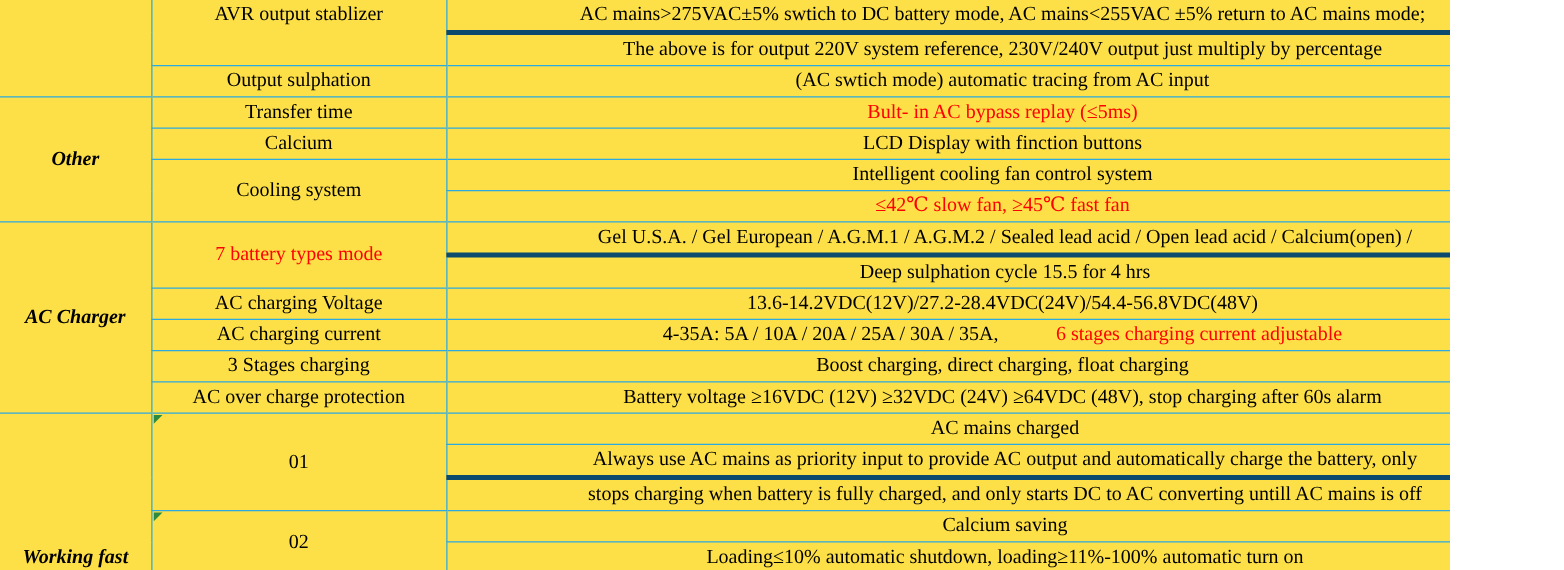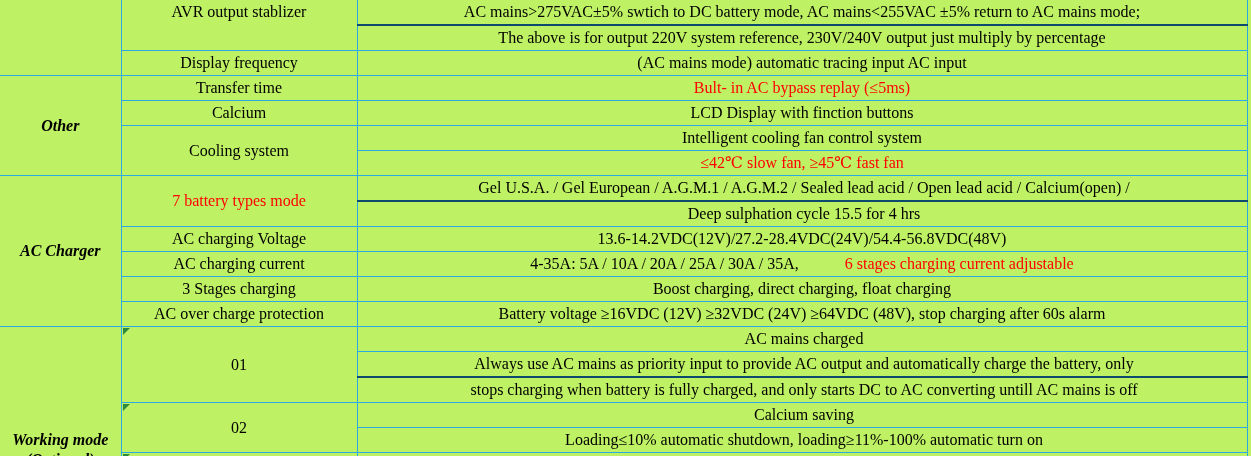--- a/index.html
+++ b/index.html
@@ -1,26 +1,26 @@
 <!DOCTYPE html>
 <html><head>
 <meta charset="utf-8">
 <style>
   html,body{margin:0;padding:0;background:#fff;}
-  #screen{position:relative;width:1251px;height:456px;background:#bef264;overflow:hidden;
+  #screen{position:relative;width:1160px;height:456px;background:#fde047;overflow:hidden;
           font-family:"Liberation Serif","DejaVu Serif",serif;}
   table{border-collapse:collapse;table-layout:fixed;width:1247px;}
   tr{height:24px;}
   td{height:24px;padding:0;margin:0;text-align:center;vertical-align:middle;
      font-size:16px;line-height:20px;color:#000;overflow:hidden;white-space:nowrap;}
   .vl{border-left:1px solid #2ba9e2;}
   .vr{border-right:1px solid #2ba9e2;}
   .bb{border-bottom:1px solid #2ba9e2;}
   .bb2{border-bottom:2px solid #2ba9e2;}
-  .bg{border-bottom:2px solid #0c4a6e;margin-top:36px;}
+  .bg{border-bottom:4px solid #0c4a6e;margin-top:36px;}
   .cat{font-weight:bold;font-style:italic;}
   .red{color:#ff0000;margin-left:42px;}
   .al{text-align:center;padding-left:4px;}
   .top{vertical-align:top;padding-top:2px;}
   .bot{vertical-align:bottom;padding-bottom:8px;}
   .rel{position:relative;}
   .tri{position:absolute;top:1px;left:1px;width:0;height:0;
        border-top:7px solid #2e8b3d;border-right:7px solid transparent;}
 </style>
 </head>
@@ -44,24 +44,24 @@
         <span>AC mains&gt;275VAC±5% swtich to DC battery mode, AC mains&lt;255VAC ±5% return to AC mains mode;</span>
       </td>
     </tr>
     <tr>
       <td class="vl vr bb">
         <span>The above is for output 220V system reference, 230V/240V output just multiply by percentage</span>
       </td>
     </tr>
     <tr>
       <td class="vl bb">
-        <span>Display frequency</span>
+        <span>Output sulphation</span>
       </td>
       <td class="vl vr bb">
-        <span>(AC mains mode) automatic tracing input AC input</span>
+        <span>(AC swtich mode) automatic tracing from AC input</span>
       </td>
     </tr>
 
     <tr>
       <td rowspan="4" class="cat bb">
         <span>Other</span>
       </td>
       <td class="vl bb">
         <span>Transfer time</span>
       </td>
@@ -135,21 +135,21 @@
       <td class="vl bb">
         <span>AC over charge protection</span>
       </td>
       <td class="vl vr bb">
         <span>Battery voltage ≥16VDC (12V) ≥32VDC (24V) ≥64VDC (48V), stop charging after 60s alarm</span>
       </td>
     </tr>
 
     <tr>
       <td rowspan="6" class="cat bot">
-        <div>Working mode</div>
+        <div>Working fast</div>
         <div>(Optional)</div>
       </td>
       <td rowspan="3" class="vl bb rel">
         <span class="tri"></span>
         <span>01</span>
       </td>
       <td class="vl vr bb al">
         <span>AC mains charged</span>
       </td>
     </tr>

